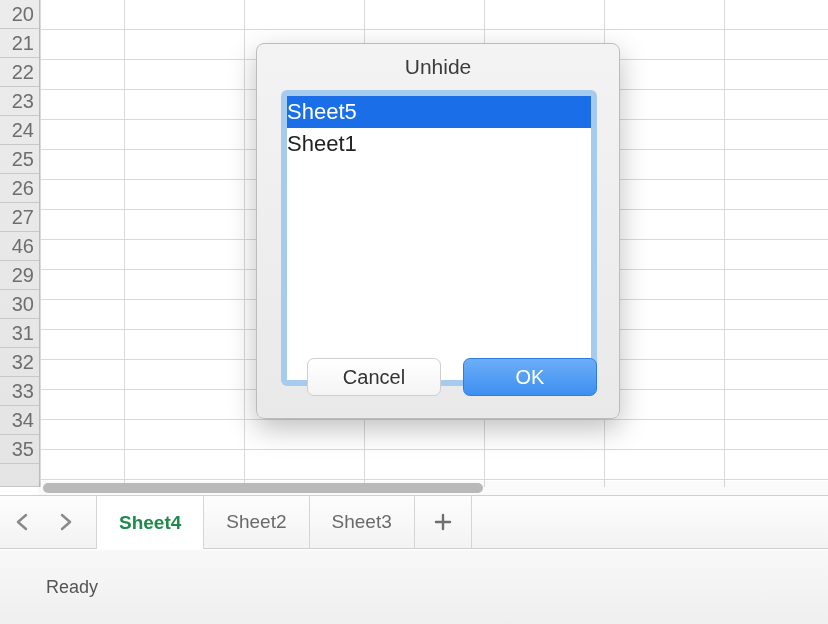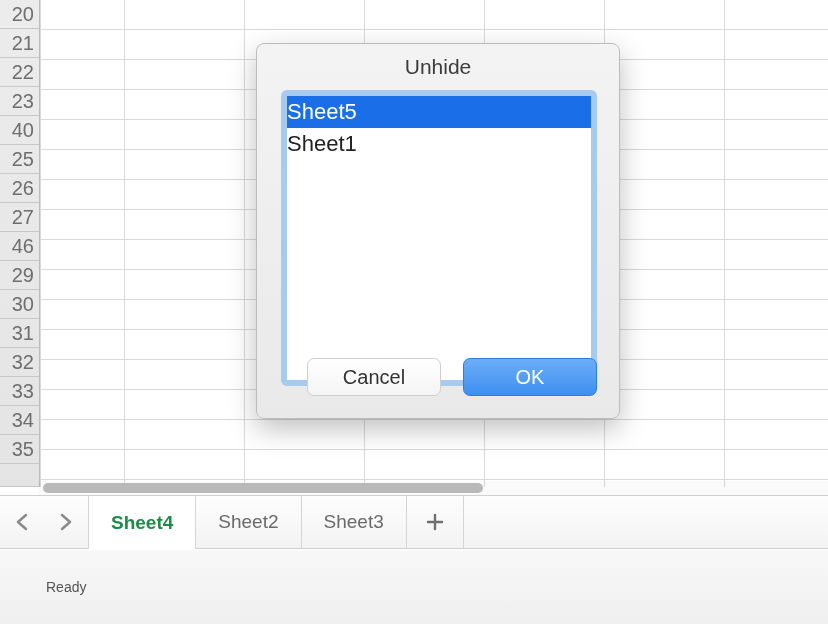--- a/index.html
+++ b/index.html
@@ -105,21 +105,21 @@
   .tab {
     height: 54px;
     padding: 0 22px;
     display: flex;
     align-items: center;
     font-size: 19px;
     color: #6a6a6a;
     border-right: 1px solid #d5d5d5;
     box-sizing: border-box;
   }
-  .tab.first { border-left: 1px solid #d5d5d5; }
+  .tab.first { border-left: 1px solid #d5d5d5; margin-left: 8px; }
   .tab.active {
     background: #ffffff;
     color: #1f8b4a;
     font-weight: 600;
     border-top: 1px solid #d0d0d0;
     box-shadow: 0 -1px 0 #fff inset;
   }
   .addtab {
     width: 56px;
     height: 54px;
@@ -134,21 +134,21 @@
   .status-bar {
     position: absolute;
     left: 0;
     top: 550px;
     width: 828px;
     height: 74px;
     background: linear-gradient(#f8f8f8,#efefef);
     display: flex;
     align-items: center;
     padding-left: 46px;
-    font-size: 14px;
+    font-size: 18px;
     color: #555;
     box-sizing: border-box;
   }
 
   
   .dialog {
     position: absolute;
     left: 232px;
     top: 43px;
     width: 364px;
@@ -225,21 +225,21 @@
 </style>
 </head>
 <body>
 
 <div class="sheet-area">
   <div class="row-headers" id="rowheads">
       <div class="rh">20</div>
       <div class="rh">21</div>
       <div class="rh">22</div>
       <div class="rh">23</div>
-      <div class="rh">40</div>
+      <div class="rh">24</div>
       <div class="rh">25</div>
       <div class="rh">26</div>
       <div class="rh">27</div>
       <div class="rh">46</div>
       <div class="rh">29</div>
       <div class="rh">30</div>
       <div class="rh">31</div>
       <div class="rh">32</div>
       <div class="rh">33</div>
       <div class="rh">34</div>

